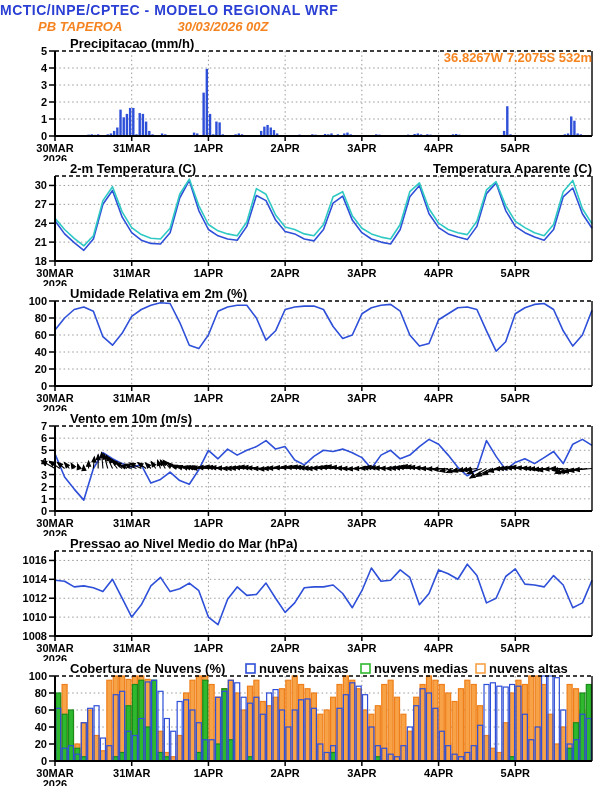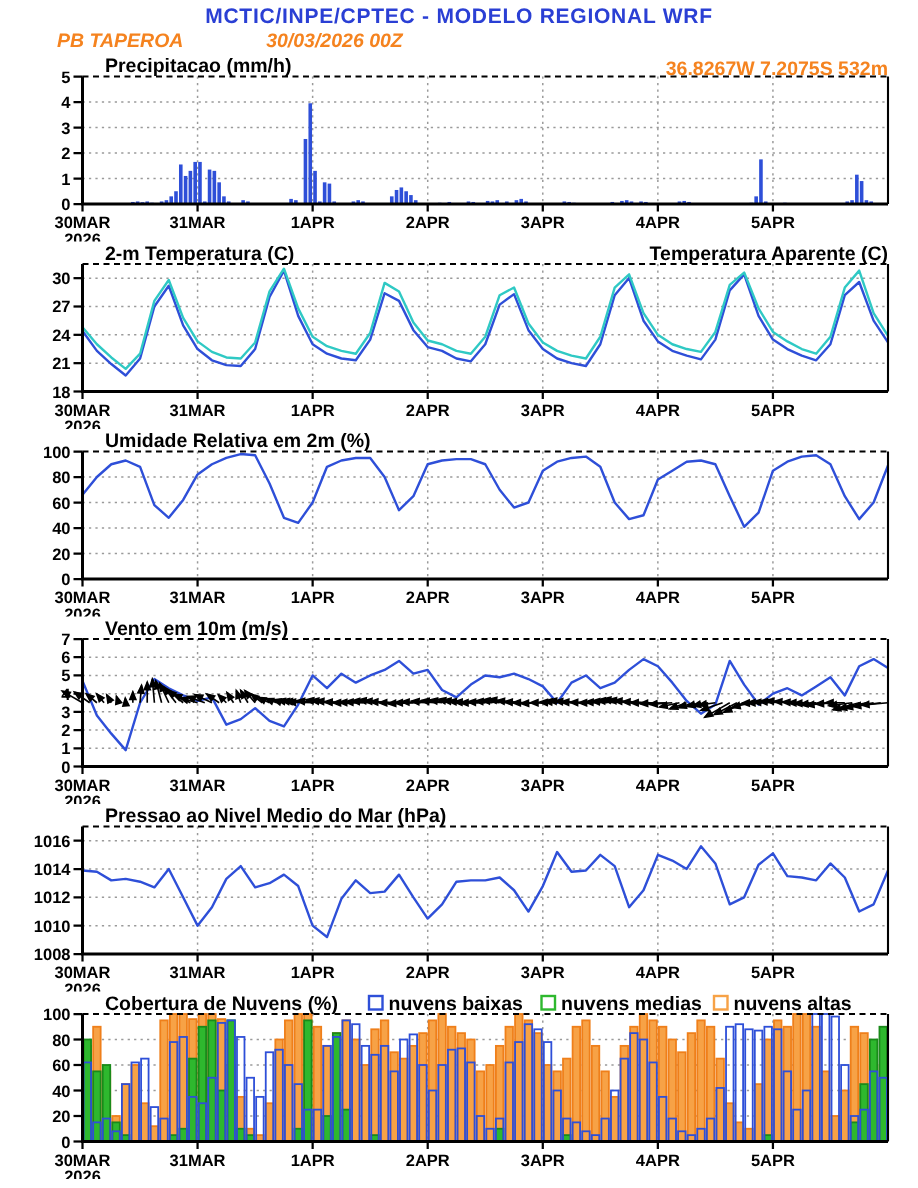--- a/index.html
+++ b/index.html
@@ -1,22 +1,22 @@
 <!DOCTYPE html>
 <html><head>
 <meta charset="utf-8">
 <style>
   html,body{margin:0;padding:0;width:612px;height:792px;background:#ffffff;overflow:hidden;
     font-family:"Liberation Sans",sans-serif;}
   .meteogram{position:relative;width:612px;height:792px;}
   .header{position:relative;height:36px;}
-  .model-title{text-align:center;font-size:14px;font-weight:bold;letter-spacing:.5px;padding-top:2px;}
+  .model-title{font-size:14px;font-weight:bold;letter-spacing:.5px;padding-top:2px;}
   .station-row{font-size:13px;font-weight:bold;padding-left:38px;margin-top:1px;}
   .station-row .run{margin-left:52px;}
-  .location{position:absolute;top:38px;right:20px;font-size:13px;font-weight:bold;z-index:5;}
+  .location{position:absolute;top:50px;right:20px;font-size:13px;font-weight:bold;z-index:5;}
   .panel{width:612px;height:125px;}
   svg text{font-family:"Liberation Sans",sans-serif;font-weight:bold;fill:#000;}
   svg .ytick,svg .xtick{font-size:11px;}
   svg .ptitle{font-size:13px;}
 </style>
 </head>
 <body>
 
 <div class="meteogram">
   <div class="header">

